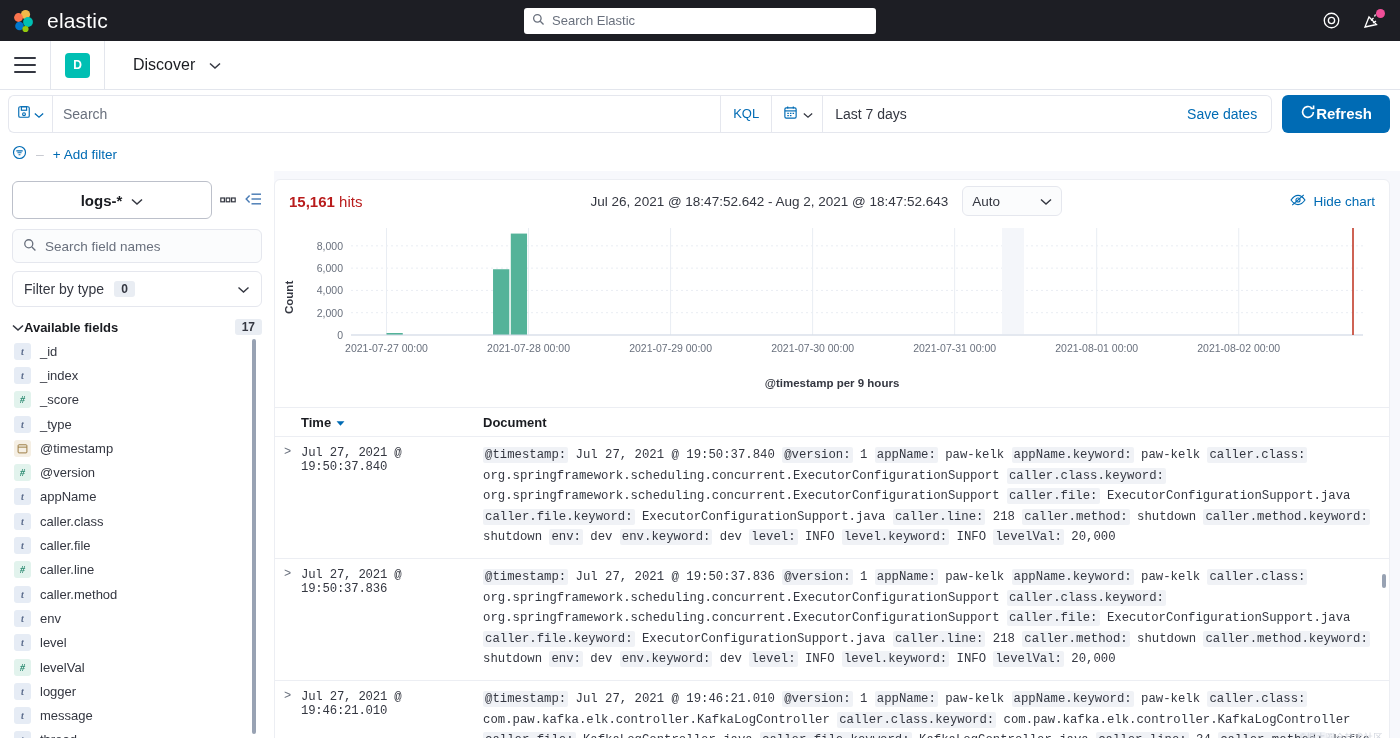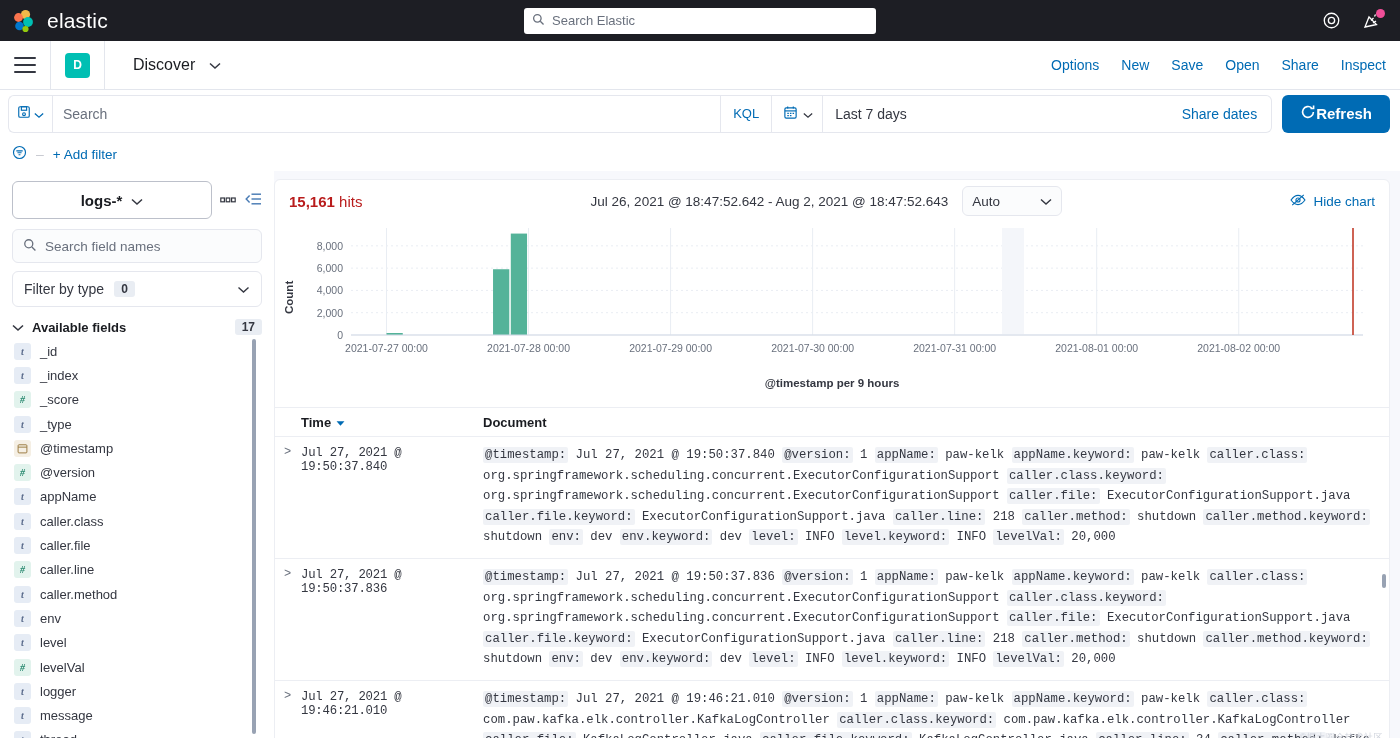--- a/index.html
+++ b/index.html
@@ -139,21 +139,21 @@
   .filter-type {
     margin-top: 8px; height: 36px; border: 1px solid #e5e7ee; border-radius: 6px;
     display: flex; align-items: center; padding: 0 11px; gap: 10px;
     background: #fff; cursor: pointer;
   }
   .pill {
     background: #e9edf3; border-radius: 3px; padding: 1px 7px;
     font-size: 12px; color: #343741; font-weight: bold;
   }
   .section-hdr {
-    margin-top: 12px; display: flex; align-items: center; gap: 8px;
+    margin-top: 12px; display: flex; align-items: center; gap: 0;
     font-size: 13px; font-weight: bold; color: #1a1c21; cursor: pointer;
   }
   .section-count { margin-left: auto; padding-left: 7px; }
   .fieldlist { margin-top: 4px; position: relative; }
   .field-item {
     display: flex; align-items: center; gap: 9px; height: 24.3px;
     font-size: 13px; color: #343741; cursor: pointer; padding-left: 2px;
   }
   .ftype {
     width: 17px; height: 17px; border-radius: 3px; flex: 0 0 17px;
@@ -287,28 +287,20 @@
   <div class="vdivider"></div>
   <div class="app-avatar">D</div>
   <div class="vdivider"></div>
   <div class="app-title">
     <span>Discover</span>
     <span class="chev">
       <svg width="12" height="8" viewBox="0 0 12 8" fill="none" stroke="#343741" stroke-width="1.5">
           <path d="M1 1.5 L6 6 L11 1.5"></path>
         </svg>
     </span>
-  </div>
-  <div class="appbar-right">
-    <span class="hdrlink">Options</span>
-    <span class="hdrlink">New</span>
-    <span class="hdrlink">Save</span>
-    <span class="hdrlink">Open</span>
-    <span class="hdrlink">Share</span>
-    <span class="hdrlink">Inspect</span>
   </div>
 </div>
 
 <div class="querybar">
   <div class="saved-q">
     <span>
       <svg width="14" height="14" viewBox="0 0 16 16" fill="none" stroke="#006bb4" stroke-width="1.3">
         <rect x="2" y="2" width="12" height="12" rx="1.5"></rect>
           <rect x="5" y="2" width="6" height="4"></rect>
           <circle cx="8" cy="10.5" r="1.6"></circle>
@@ -337,21 +329,21 @@
           <path d="M4.6 9 H6.2 M7.4 9 H9 M10.2 9 H11.8 M4.6 11.3 H6.2 M7.4 11.3 H9"></path>
         </svg>
       </span>
       <span>
         <svg width="10" height="7" viewBox="0 0 12 8" fill="none" stroke="#343741" stroke-width="1.5">
             <path d="M1 1.5 L6 6 L11 1.5"></path>
           </svg>
       </span>
     </div>
     <span class="date-text">Last 7 days</span>
-    <span class="show-dates">Share dates</span>
+    <span class="show-dates">Save dates</span>
   </div>
 
   <div class="refresh-btn">
     <span>
       <svg width="16" height="16" viewBox="0 0 16 16" fill="none" stroke="#ffffff" stroke-width="1.6">
         <path d="M13.4 8 A5.4 5.4 0 1 1 11.6 3.9"></path>
           <path d="M13.6 1.4 V4.5 H10.5"></path>
       </svg>
     </span>
     <span>Refresh</span>

